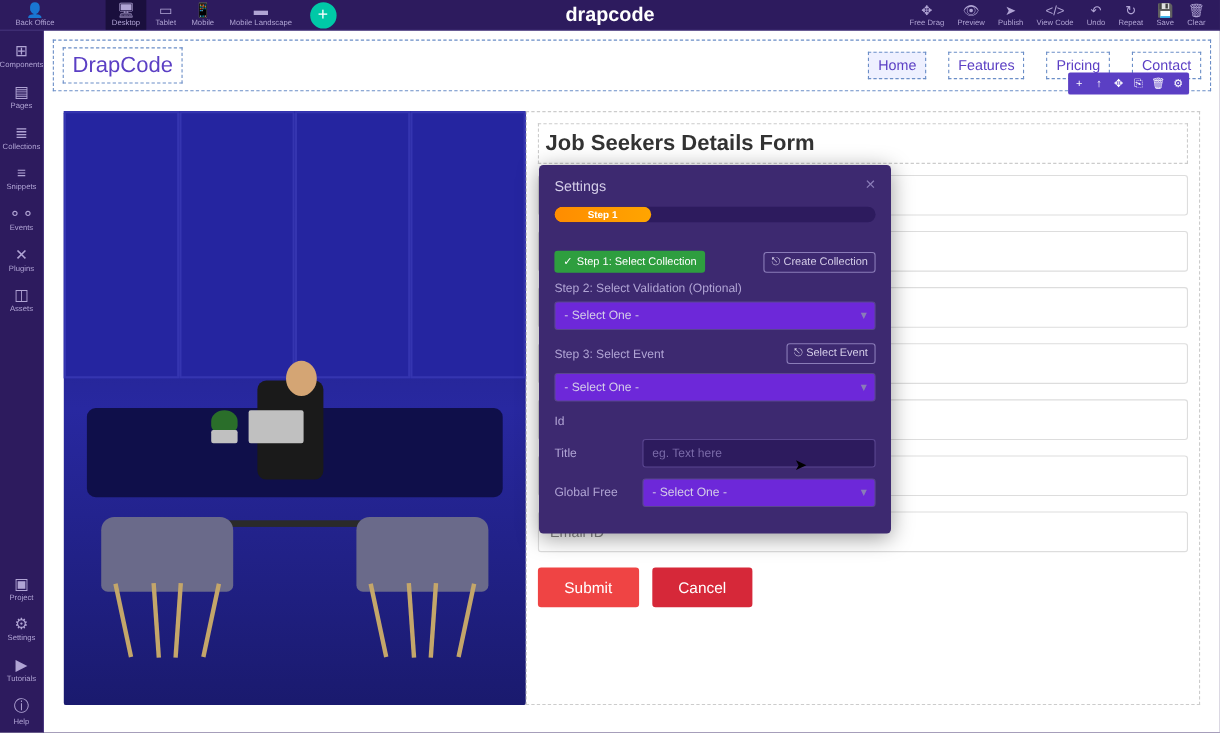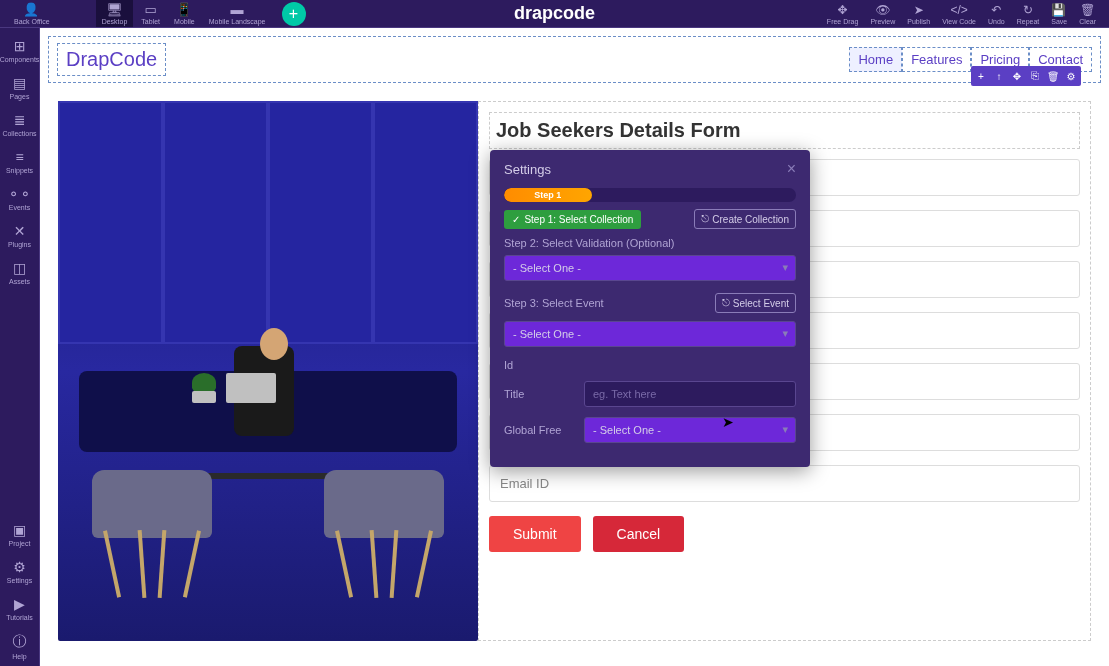--- a/index.html
+++ b/index.html
@@ -20,21 +20,21 @@
 
 .sidebar{position:absolute;left:0;top:28px;width:40px;height:638px;background:#2d1b5e;border-right:1px solid #4a3880;display:flex;flex-direction:column;align-items:center;padding-top:4px}
 .side-item{display:flex;flex-direction:column;align-items:center;color:#b0a4d4;font-size:7px;padding:6px 2px;cursor:pointer;width:100%;text-align:center}
 .side-icon{font-size:14px;margin-bottom:2px}
 .side-spacer{flex:1}
 
 
 .canvas{position:absolute;left:40px;top:28px;right:0;bottom:0;background:#fff;padding:8px}
 .nav-bar{display:flex;align-items:center;justify-content:space-between;border:1px dashed #6b8ec7;padding:6px 8px;margin-bottom:8px}
 .brand-box{color:#5b3fc4;font-size:20px;border:1px dashed #6b8ec7;padding:4px 8px}
-.nav-links{display:flex;gap:0}
+.nav-links{display:flex;gap:20px}
 .nav-link{color:#5b3fc4;font-size:13px;border:1px dashed #6b8ec7;padding:4px 8px;cursor:pointer}
 .nav-link.active{background:#eef0ff}
 
 .content-row{display:flex;padding:10px}
 .img-col{width:420px;height:540px;background:linear-gradient(180deg,#1a1a6e 0%,#2828a0 50%,#1a1a6e 100%);position:relative;border-radius:2px}
 .img-panels{position:absolute;top:0;left:0;right:0;height:45%;display:flex}
 .img-panel{flex:1;border:2px solid #3535b0;background:#2525a0}
 .img-couch{position:absolute;bottom:35%;left:5%;right:5%;height:15%;background:#0f0f4a;border-radius:8px}
 .img-person{position:absolute;bottom:38%;left:42%;width:60px;height:90px;background:#1a1a1a;border-radius:8px}
 .img-head{position:absolute;bottom:52%;left:48%;width:28px;height:32px;background:#d4a574;border-radius:50%}
@@ -63,21 +63,21 @@
 
 
 .sel-toolbar{position:absolute;right:28px;top:66px;display:flex;gap:2px;background:#5b3fc4;padding:2px;border-radius:2px}
 .sel-icon{width:16px;height:16px;display:flex;align-items:center;justify-content:center;color:#fff;font-size:10px;cursor:pointer}
 
 
 .modal{position:absolute;left:490px;top:150px;width:320px;background:#3d2970;border-radius:4px;box-shadow:0 4px 20px rgba(0,0,0,.4);color:#d4cde8;font-size:11px}
 .modal-head{display:flex;justify-content:space-between;align-items:center;padding:10px 14px}
 .modal-title{font-size:13px}
 .modal-close{color:#8a7cb8;font-size:16px;cursor:pointer}
-.progress{margin:0 14px 7px;height:14px;background:#2d1b5e;border-radius:7px;position:relative;overflow:hidden}
+.progress{margin:0 14px 26px;height:14px;background:#2d1b5e;border-radius:7px;position:relative;overflow:hidden}
 .progress-fill{position:absolute;left:0;top:0;bottom:0;width:30%;background:linear-gradient(90deg,#ff8c00,#ffa500);border-radius:7px;display:flex;align-items:center;justify-content:center;color:#fff;font-size:9px;font-weight:600}
 .modal-body{padding:0 14px 14px}
 .step-row{display:flex;justify-content:space-between;align-items:center;margin-bottom:8px}
 .step-badge{background:#2e9e3f;color:#fff;padding:4px 8px;border-radius:3px;font-size:10px;display:flex;align-items:center;gap:4px}
 .create-btn{border:1px solid #8a7cb8;color:#d4cde8;padding:3px 6px;border-radius:3px;font-size:10px;cursor:pointer;display:flex;align-items:center;gap:3px;background:transparent}
 .modal-input{width:100%;background:#2d1b5e;border:1px solid #5a4690;border-radius:3px;padding:6px 8px;color:#d4cde8;font-size:11px;margin-bottom:12px}
 .modal-input::placeholder{color:#7a6aa8}
 .step-label{color:#b0a4d4;margin-bottom:6px;display:block}
 .modal-select{width:100%;background:#6d28d9;border:1px solid #5a4690;border-radius:3px;padding:6px 8px;color:#d4cde8;font-size:11px;margin-bottom:12px;appearance:none;position:relative}
 .select-wrap{position:relative}

